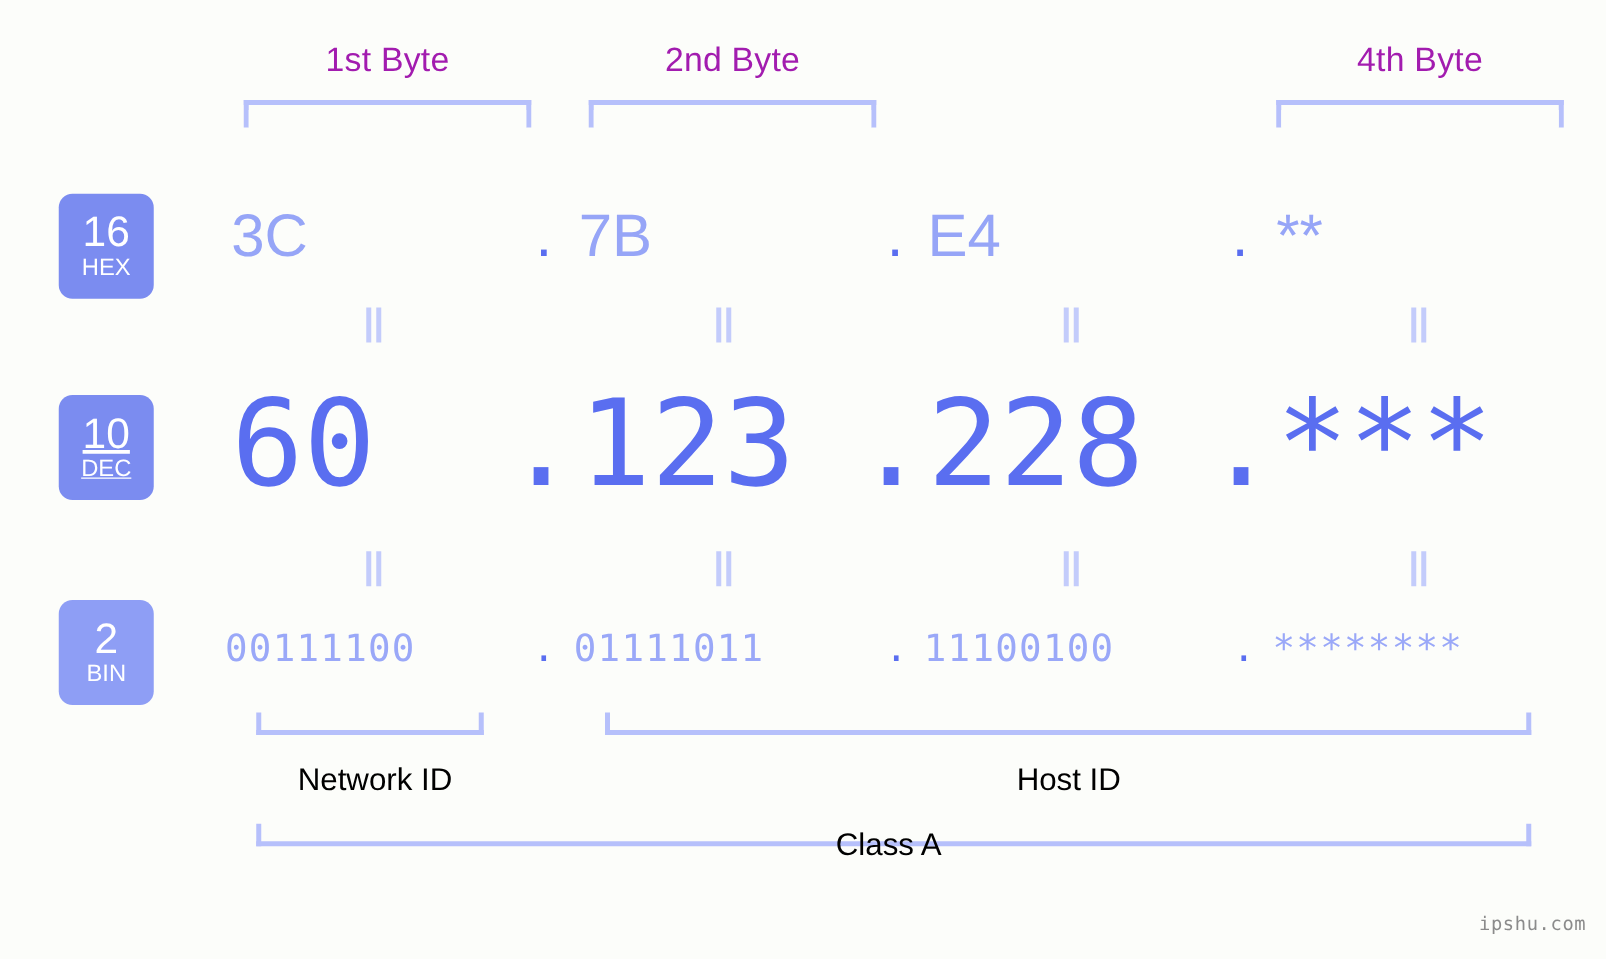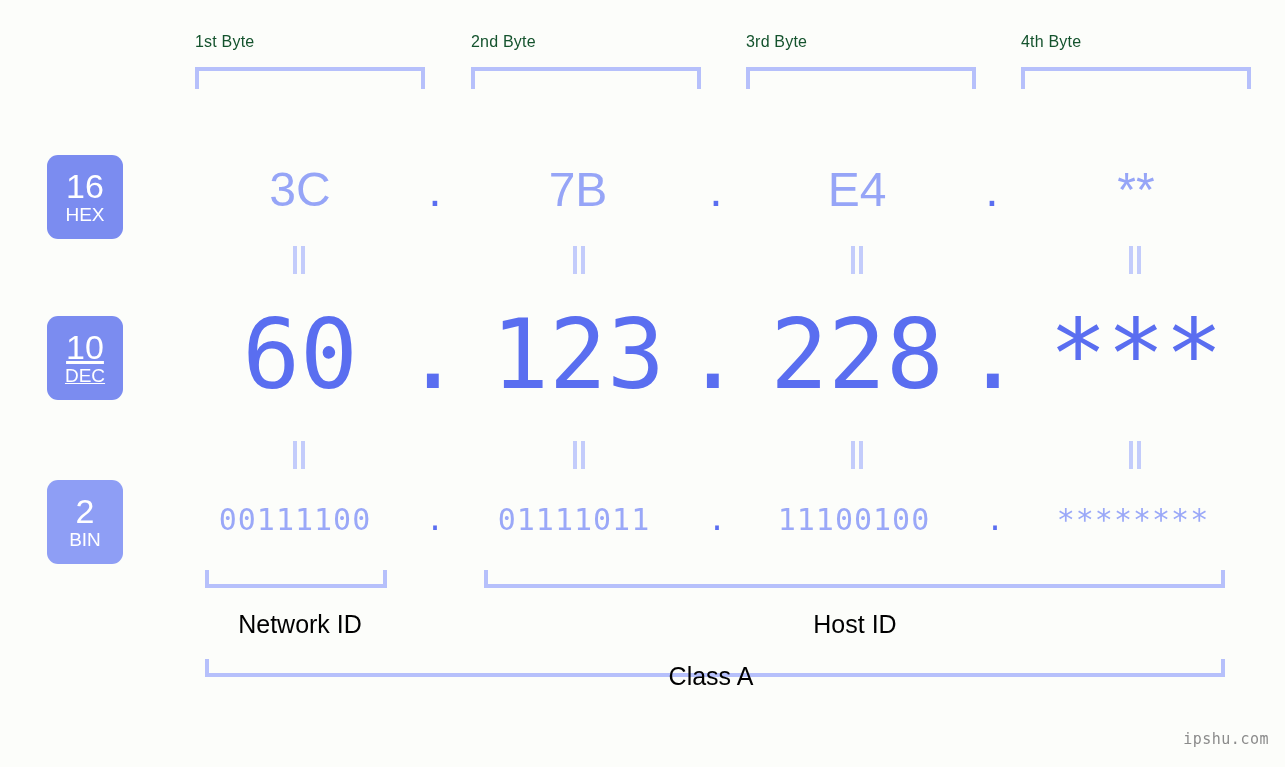--- a/index.html
+++ b/index.html
@@ -9,22 +9,22 @@
     font-family:"Liberation Sans", sans-serif;
     overflow:hidden;
     position:relative;
   }
   .stage{position:absolute;left:0;top:0;width:1285px;height:767px;}
 
   
   .byte-head{position:absolute;top:33px;left:0;width:1285px;height:70px;}
   .byte-col{position:absolute;top:0;}
   .byte-label{
-    font-size:16px;color:#14532d;letter-spacing:.2px;
-    white-space:nowrap;
+    font-size:27px;color:#a21caf;letter-spacing:.2px;
+    text-align:center;white-space:nowrap;
   }
   .top-bracket{
     position:relative;height:22px;margin-top:16px;
     border-top:4px solid #b6c0fb;
     border-left:4px solid #b6c0fb;
     border-right:4px solid #b6c0fb;
     box-sizing:border-box;
   }
   .top-bracket::after{
     content:"";position:absolute;left:0;right:0;top:4px;bottom:0;
@@ -41,21 +41,21 @@
   }
   .badge.light{background:#8e9ef5;}
   .badge .num{font-size:34px;line-height:34px;font-weight:400;}
   .badge .nm{font-size:19px;line-height:21px;font-weight:400;margin-top:1px;}
   .badge-hex{top:155px;}
   .badge-dec{top:316px;text-decoration:underline;}
   .badge-bin{top:480px;}
 
   
   .row{position:absolute;left:0;width:1285px;}
-  .cell{position:absolute;text-align:center;white-space:nowrap;}
+  .cell{position:absolute;white-space:nowrap;}
   .dot{position:absolute;text-align:center;white-space:nowrap;}
 
   .row-hex{top:150px;height:80px;}
   .row-hex .cell{font-size:48px;color:#96a5f7;line-height:80px;font-family:"Liberation Sans",sans-serif;}
   .row-hex .dot{font-size:48px;color:#5a6ef0;line-height:80px;}
 
   .row-dec{top:295px;height:120px;}
   .row-dec .cell{font-size:96px;color:#5a6ef0;line-height:120px;font-family:"DejaVu Sans Mono",monospace;}
   .row-dec .dot{font-size:96px;color:#5a6ef0;line-height:120px;font-family:"DejaVu Sans Mono",monospace;}
 
@@ -106,24 +106,20 @@
     <div class="byte-col" style="left:195px;width:230px;">
       <div class="byte-label">1st Byte</div>
       <div class="top-bracket"></div>
     </div>
 
     <div class="byte-col" style="left:471px;width:230px;">
       <div class="byte-label">2nd Byte</div>
       <div class="top-bracket"></div>
     </div>
 
-    <div class="byte-col" style="left:746px;width:230px;">
-      <div class="byte-label">3rd Byte</div>
-      <div class="top-bracket"></div>
-    </div>
 
     <div class="byte-col" style="left:1021px;width:230px;">
       <div class="byte-label">4th Byte</div>
       <div class="top-bracket"></div>
     </div>
 
   </div>
 
   <div class="badge badge-hex">
     <div class="num">16</div>

